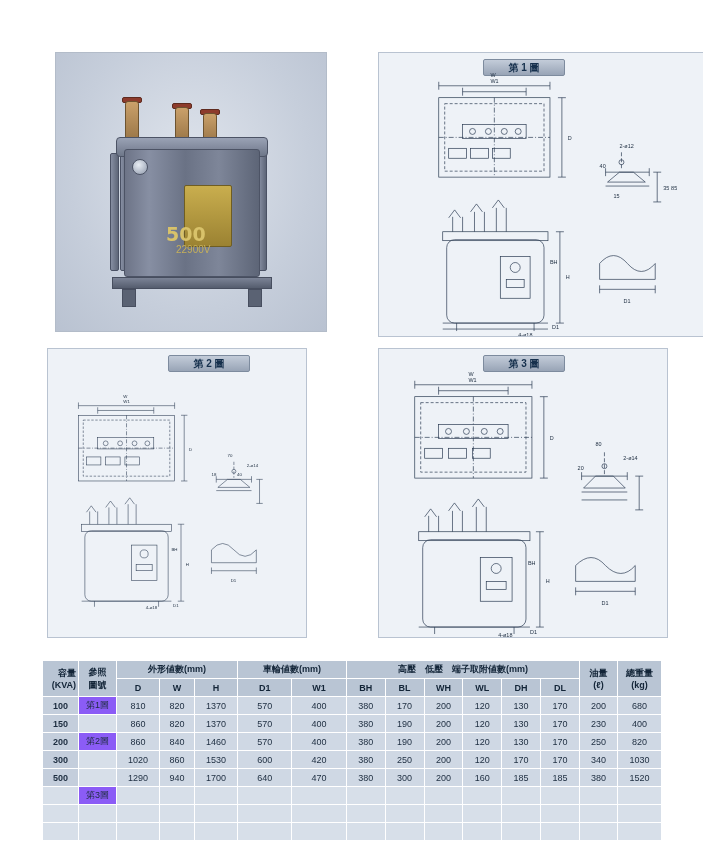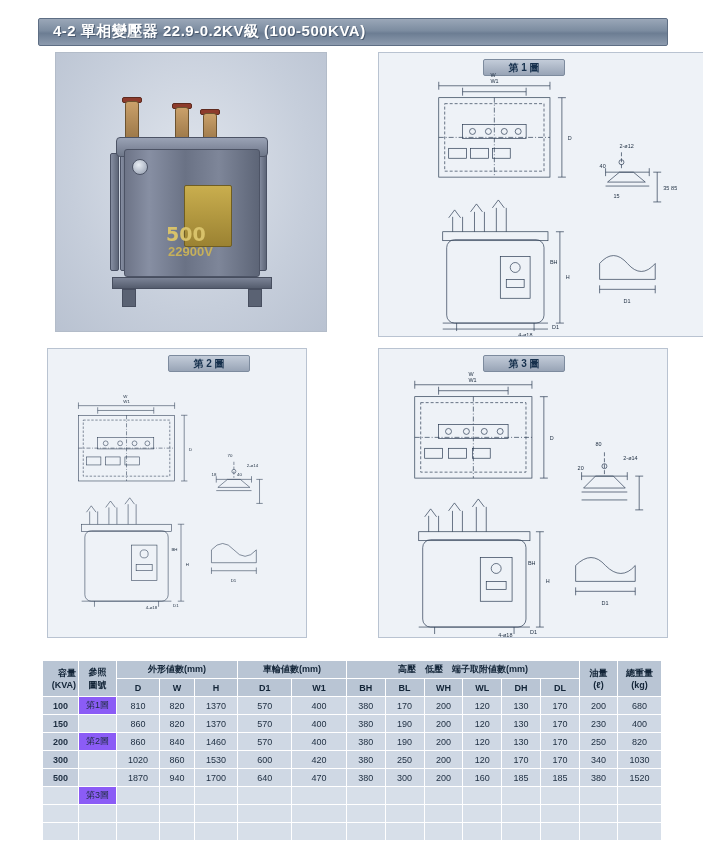--- a/index.html
+++ b/index.html
@@ -93,22 +93,22 @@
     background: linear-gradient(to bottom, #c9ae4e, #9b8232);
     border: 1px solid #6f5d22;
     border-radius: 2px;
   }
   .np-num {
     position: absolute; left: 70px; top: 142px;
     font-size: 19px; font-weight: bold; color: #d8c26a;
     font-family: "DejaVu Sans", sans-serif;
   }
   .np-sub {
-    position: absolute; left: 72px; top: 163px;
-    font-size: 13px; font-weight: bold; color: #c6b05a;
+    position: absolute; left: 80px; top: 163px;
+    font-size: 10px; font-weight: normal; color: #c6b05a;
   }
   .tx-gauge {
     position: absolute; left: 36px; top: 78px; width: 16px; height: 16px;
     background: radial-gradient(circle at 40% 35%, #e8edf4, #8f99ab);
     border: 1px solid #4c5365; border-radius: 50%;
   }
 
   
   .fig-panel {
     position: absolute;
@@ -163,23 +163,20 @@
   .spec-table td.cap { background: #c4cedc; font-weight: bold; }
   .spec-table td.fig { background: #8b5cf6; }
   .spec-table td.blank { background: #d7dfe9; }
   .hdr-tall { height: 17px; }
 </style>
 </head>
 <body>
 
 <div id="page">
 
-  <div class="title-bar">
-    <div class="title-text">4-2 單相變壓器 22.9-0.2KV級 (100-500KVA)</div>
-  </div>
 
   <div class="photo-panel">
     <div class="photo-inner">
       <div class="tx">
         <div class="bush-cap" style="left:26px; top:16px;"></div>
         <div class="bush" style="left:29px; top:20px; height:50px;"></div>
         <div class="bush-cap" style="left:76px; top:22px;"></div>
         <div class="bush" style="left:79px; top:26px; height:44px;"></div>
         <div class="bush-cap" style="left:104px; top:28px;"></div>
         <div class="bush" style="left:107px; top:32px; height:38px;"></div>
@@ -557,21 +554,21 @@
           <td class="">200</td>
           <td class="">120</td>
           <td class="">170</td>
           <td class="">170</td>
           <td class="">340</td>
           <td class="">1030</td>
         </tr>
         <tr>
           <td class="cap">500</td>
           <td class="blank"></td>
-          <td class="">1870</td>
+          <td class="">1290</td>
           <td class="">940</td>
           <td class="">1700</td>
           <td class="">640</td>
           <td class="">470</td>
           <td class="">380</td>
           <td class="">300</td>
           <td class="">200</td>
           <td class="">160</td>
           <td class="">185</td>
           <td class="">185</td>

